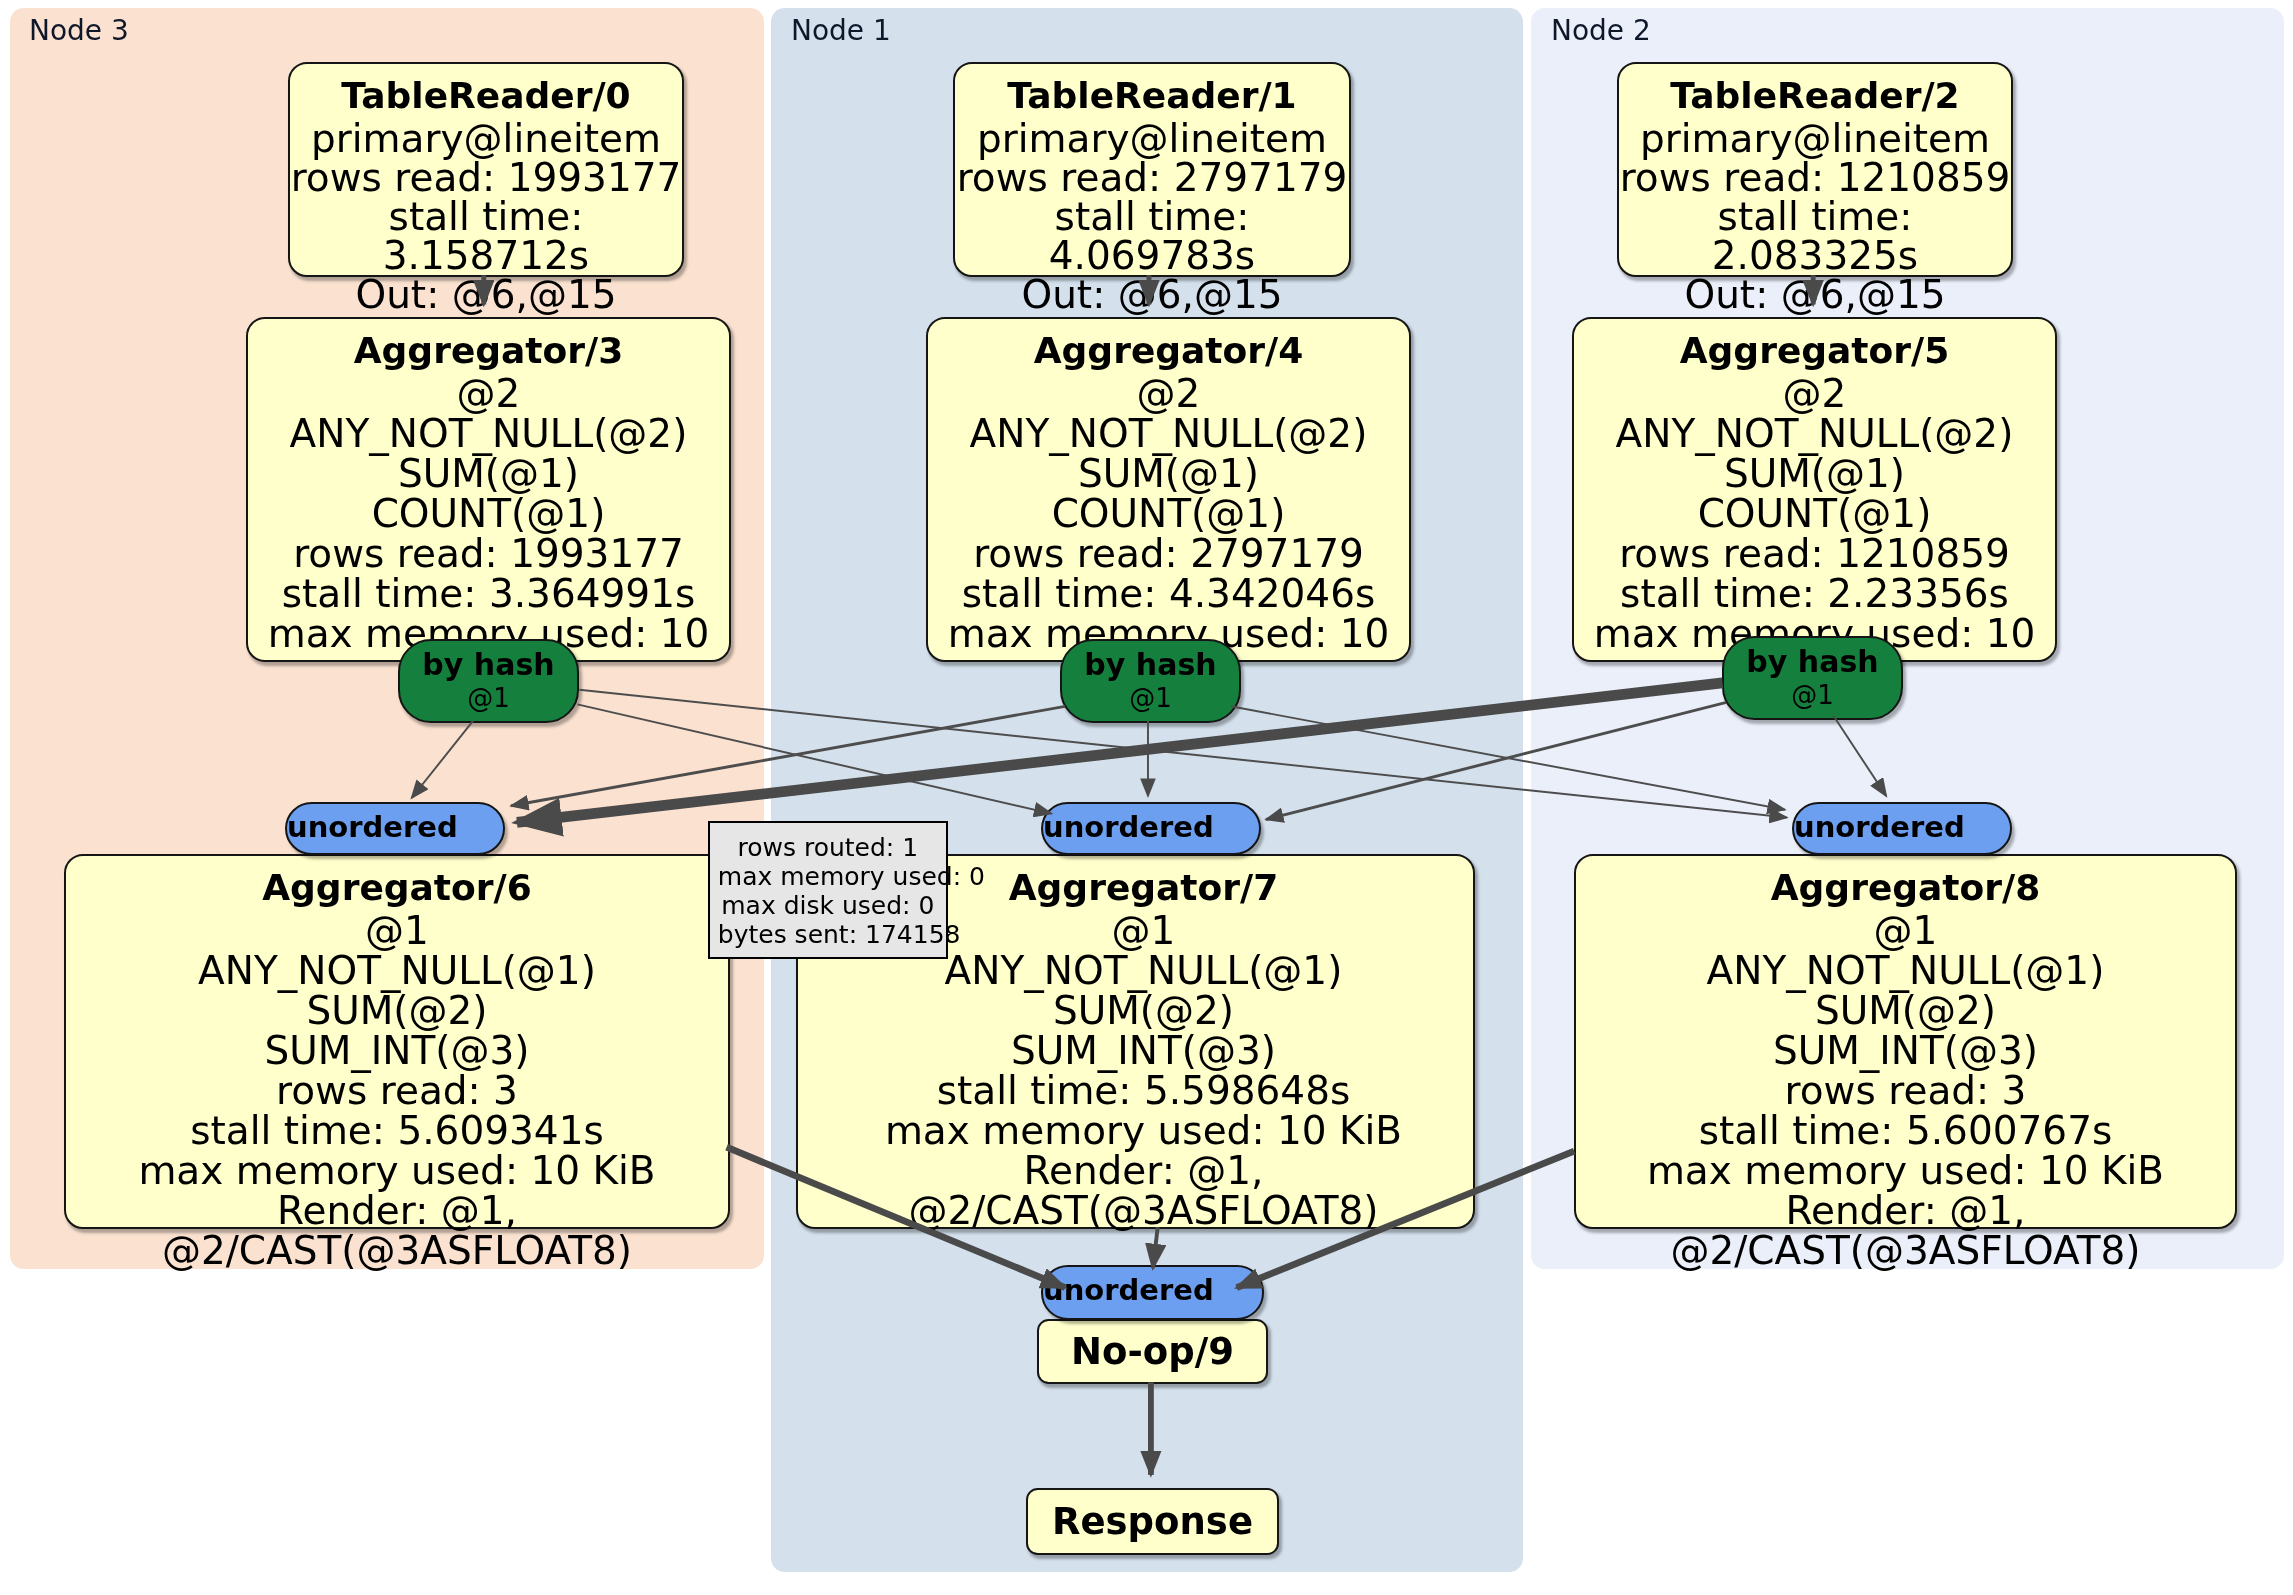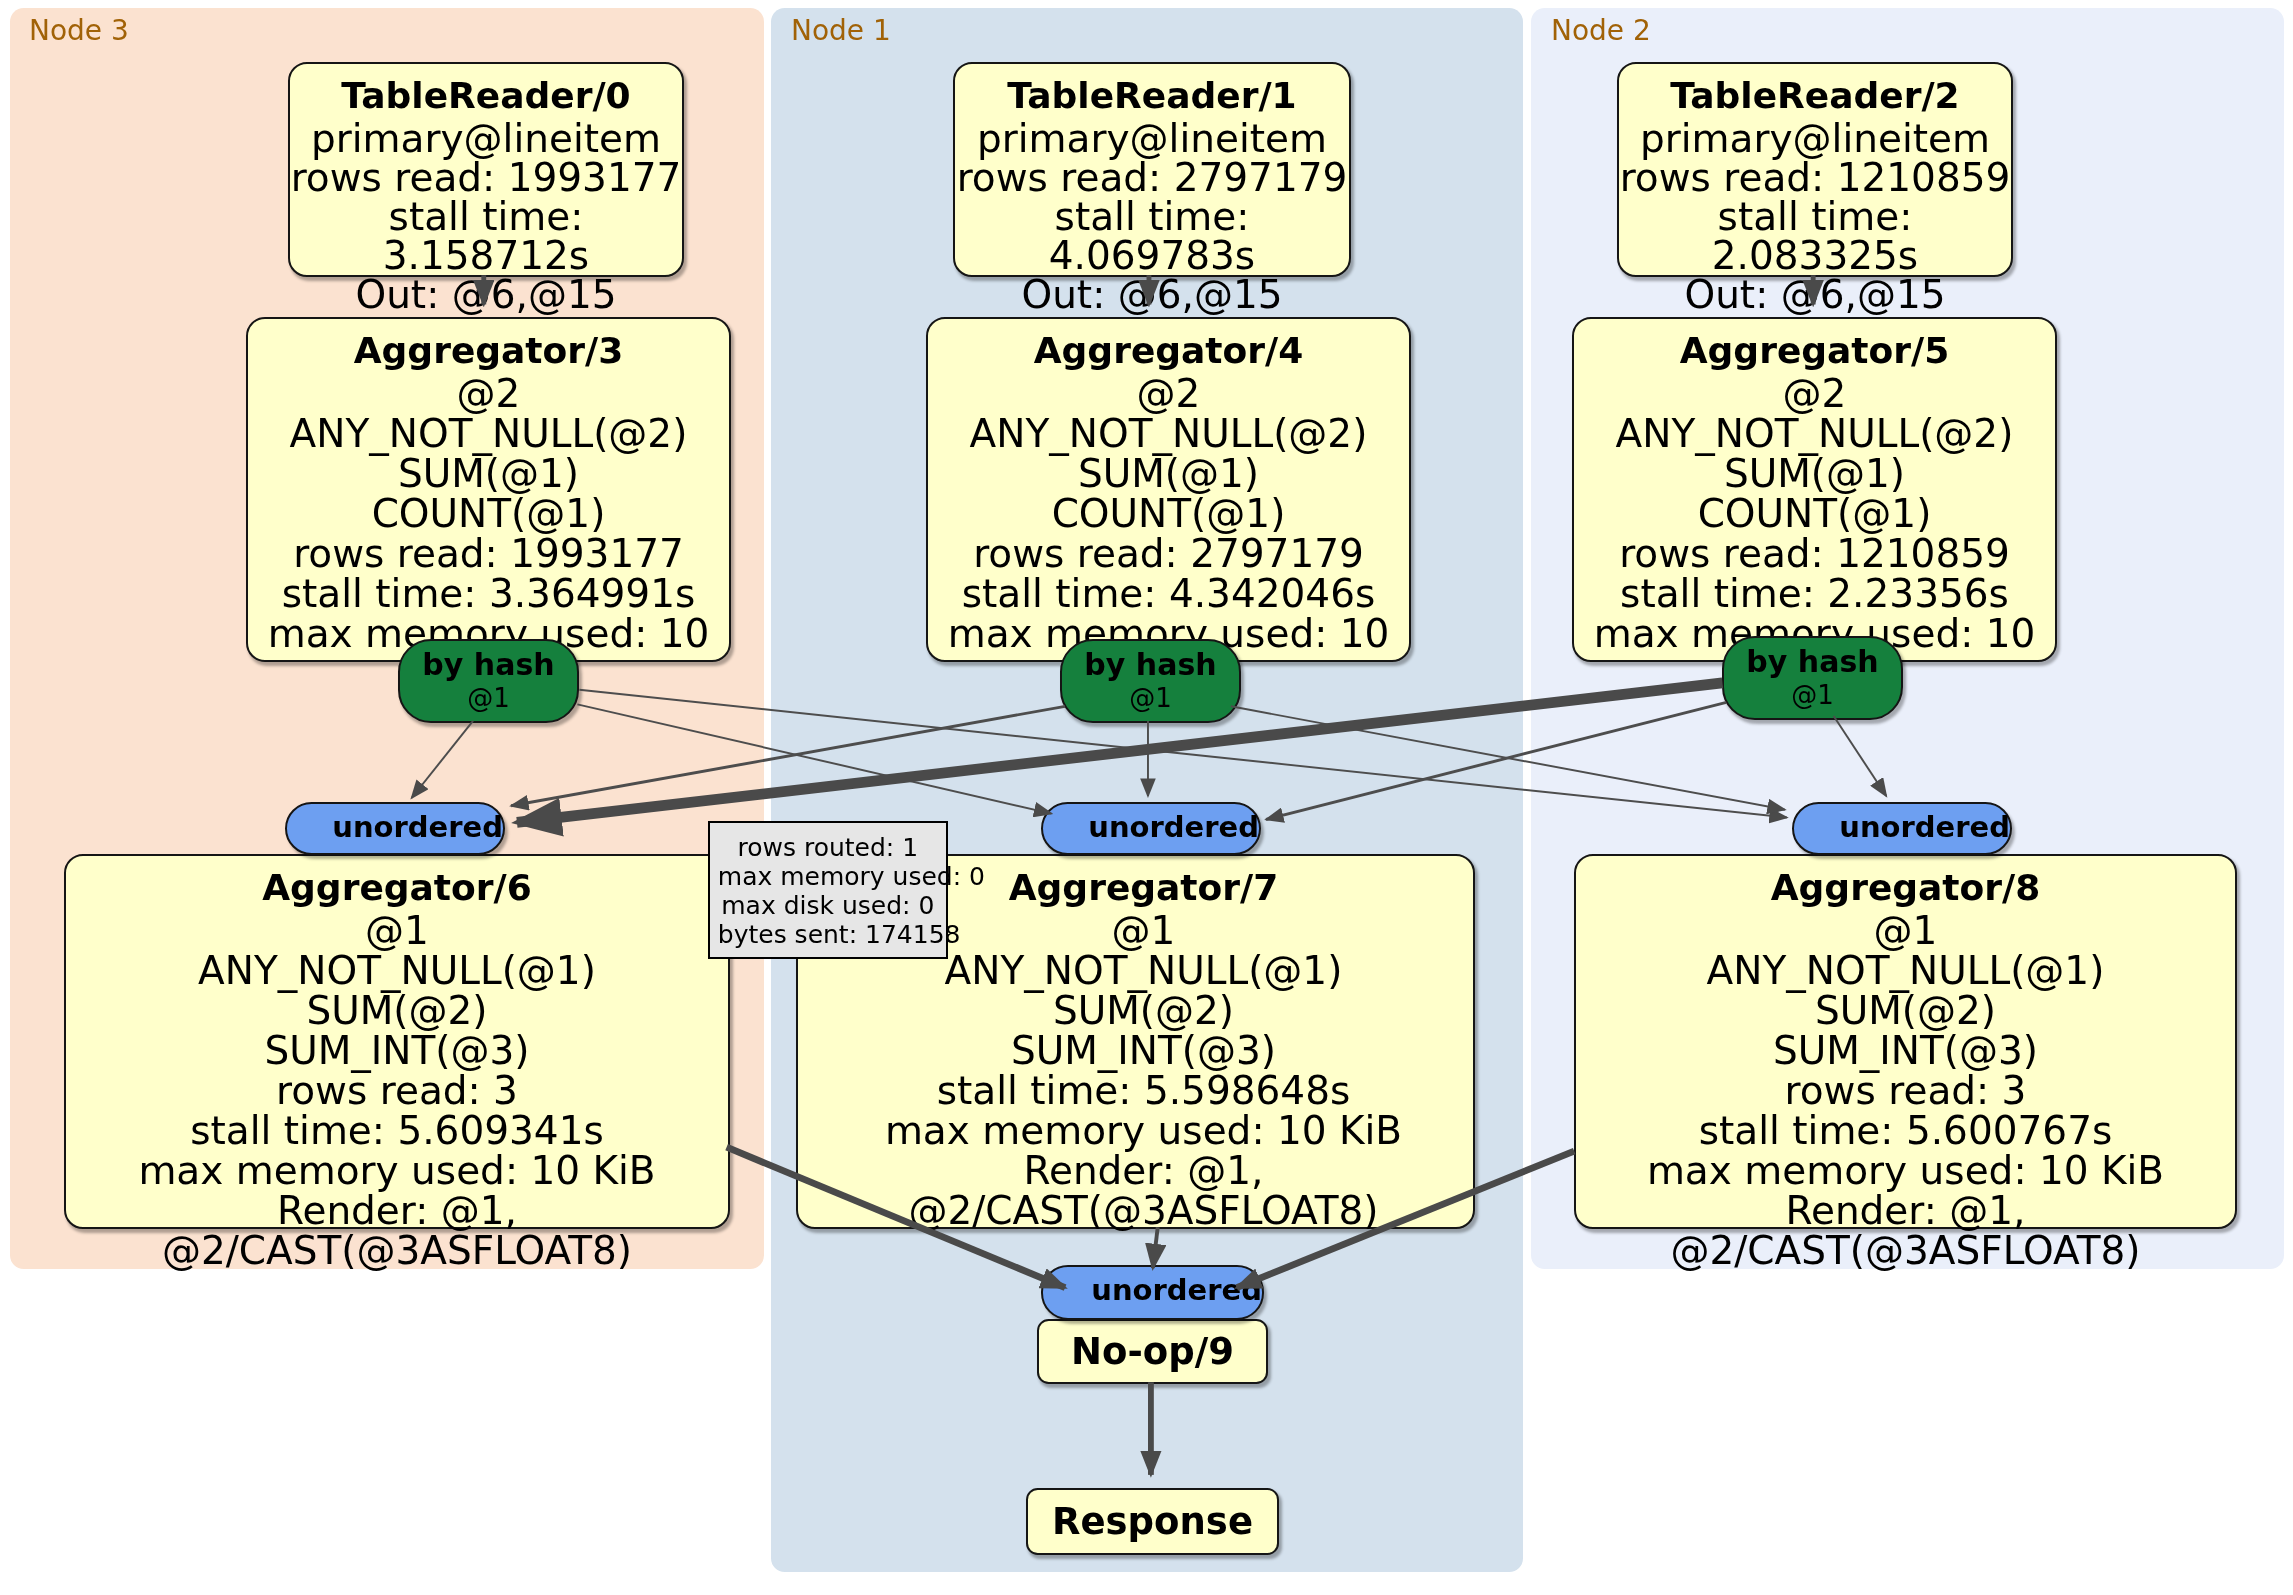--- a/index.html
+++ b/index.html
@@ -1,30 +1,30 @@
 <!DOCTYPE html>
 <html><head>
 <meta charset="utf-8">
 <style>
   html,body{margin:0;padding:0;background:#ffffff;}
   .canvas{position:relative;width:2294px;height:1596px;background:#ffffff;overflow:hidden;
           font-family:"DejaVu Sans","Liberation Sans",sans-serif;color:#000;}
   .panel{position:absolute;border-radius:13.7px;}
-  .panel-label{position:absolute;font-size:28px;color:#a16207;}
+  .panel-label{position:absolute;font-size:28px;color:#0f172a;}
   .nodebox{position:absolute;background:#ffffcb;border:2px solid #151515;border-radius:19px;
            box-shadow:2.9px 3.9px 2.9px rgba(0,0,0,0.30);text-align:center;z-index:3;}
   .nodebox .title{font-weight:bold;font-size:36px;line-height:47px;padding-top:7.8px;}
   .nodebox .line{font-size:39px;line-height:40px;}
   .tr .line{line-height:39px;}
   .router{position:absolute;background:#15803d;border:2px solid #151515;border-radius:33px;
           box-shadow:2.9px 3.9px 2.9px rgba(0,0,0,0.30);text-align:center;z-index:4;}
   .router .rtitle{font-weight:bold;font-size:30px;line-height:39px;padding-top:3.9px;}
   .router .rdetail{font-size:26px;line-height:29px;}
   .sync{position:absolute;background:#6d9ff1;border:2px solid #151515;border-radius:27px;
-        box-shadow:2.9px 3.9px 2.9px rgba(0,0,0,0.30);text-align:right;z-index:4;}
+        box-shadow:2.9px 3.9px 2.9px rgba(0,0,0,0.30);text-align:left;z-index:4;}
   .sync .stitle{font-weight:bold;font-size:29px;line-height:47px;}
   .smallbox{position:absolute;background:#ffffcb;border:2px solid #151515;border-radius:11.7px;
             box-shadow:2.9px 3.9px 2.9px rgba(0,0,0,0.30);text-align:center;z-index:3;}
   .smallbox .title{font-weight:bold;font-size:37px;}
   .tooltip{position:absolute;background:#e6e6e6;border:2px solid #000;text-align:center;
            z-index:6;padding:9.8px 7.8px 7.8px 7.8px;}
   .tooltip .tline{font-size:25px;line-height:29px;white-space:nowrap;}
   svg.edges{position:absolute;left:0;top:0;z-index:5;}
 </style>
 </head>

